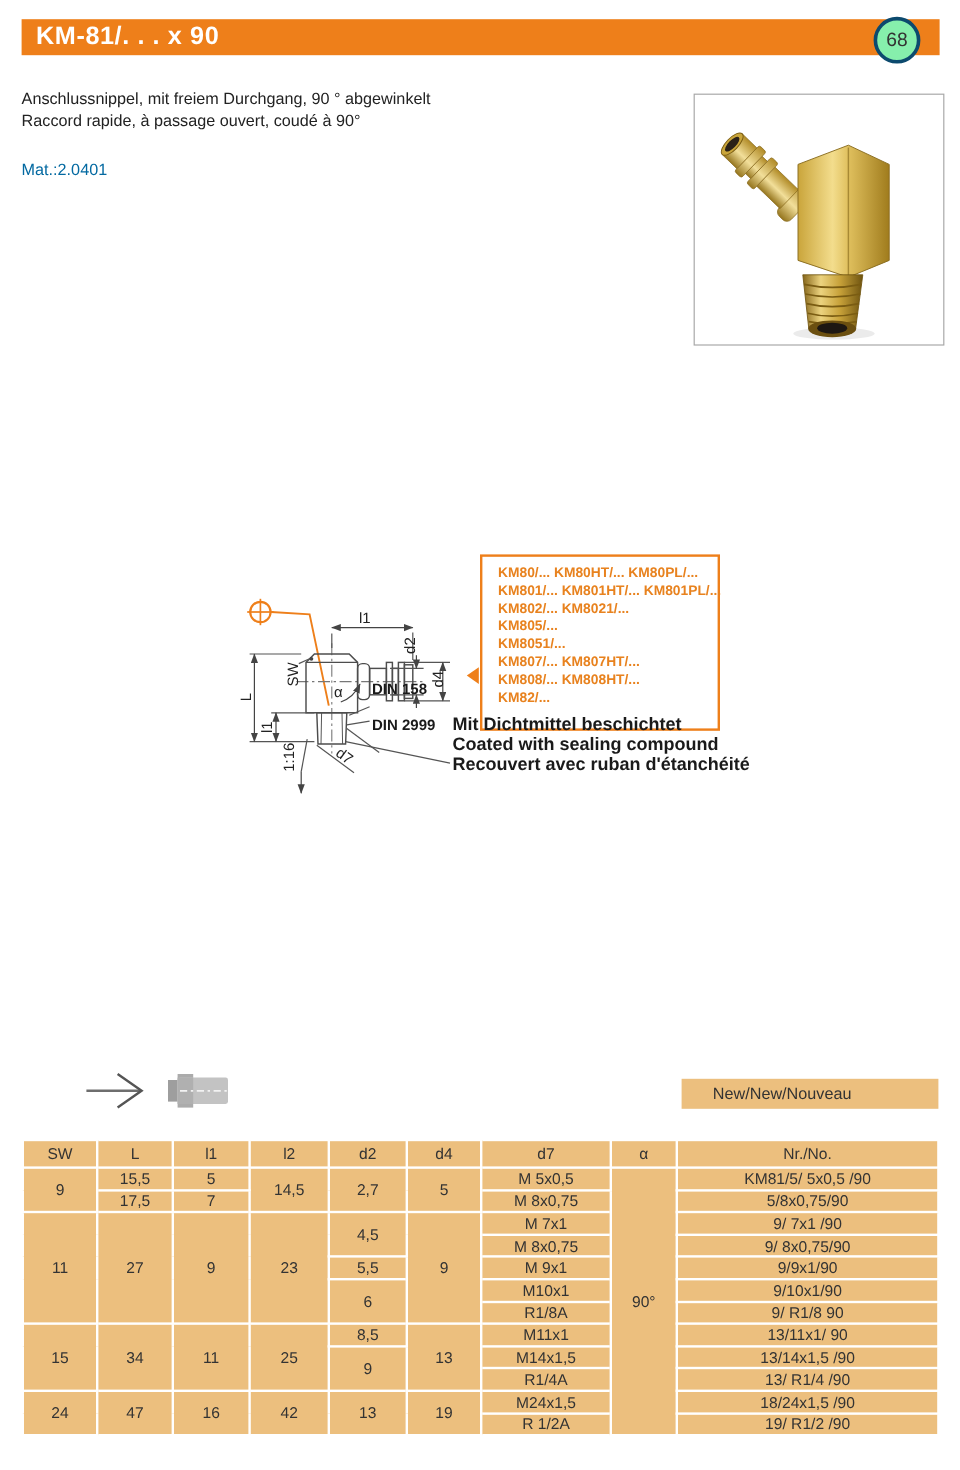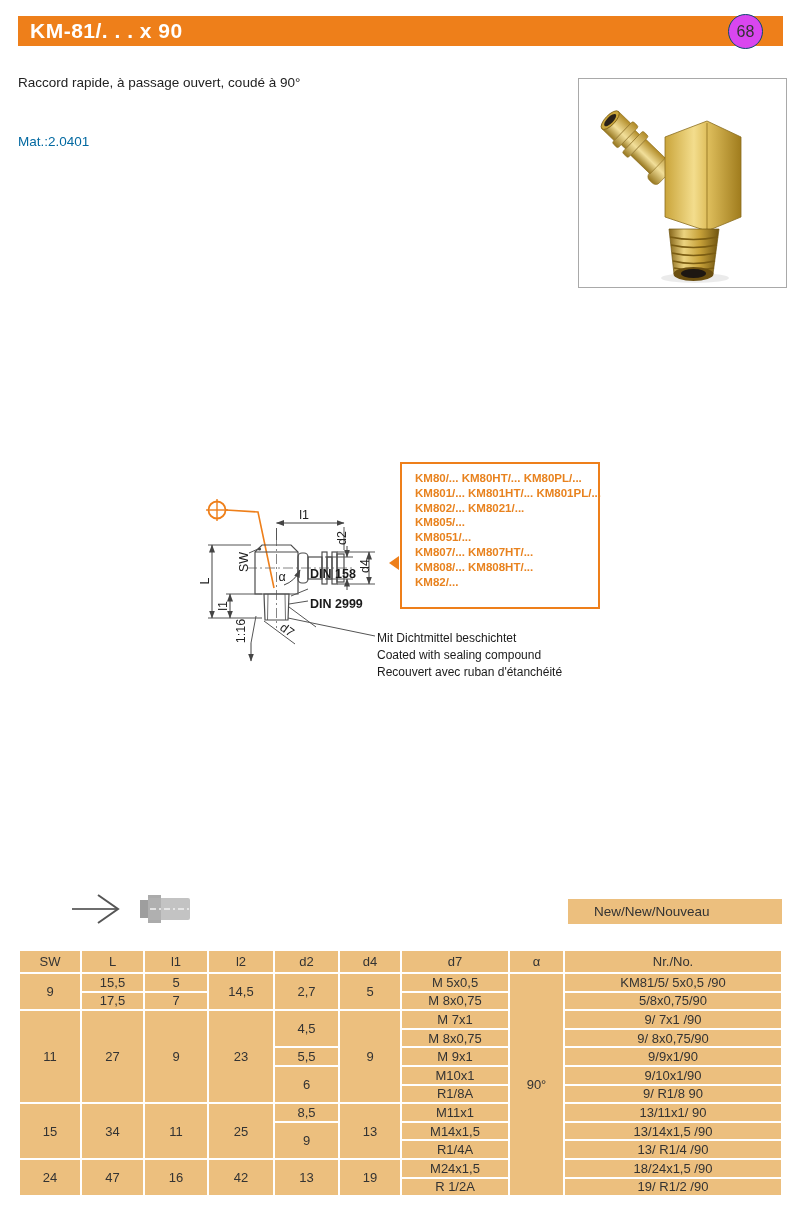--- a/index.html
+++ b/index.html
@@ -5,21 +5,21 @@
   html,body{margin:0;padding:0;background:#fff;}
   #page{position:relative;width:800px;height:1203px;background:#fff;overflow:hidden;
         font-family:"Liberation Sans",sans-serif;color:#222;}
   .abs{position:absolute;}
 
   
   .header-bar{left:18px;top:16px;width:765px;height:30px;background:#ee7f1a;}
   .header-title{left:30px;top:18px;height:26px;line-height:26px;color:#fff;
                 font-size:21px;font-weight:bold;letter-spacing:.5px;}
   .page-circle{left:728px;top:14px;width:33px;height:33px;border-radius:50%;
-               background:#d946ef;border:1px solid #0c4a6e;text-align:center;
+               background:#86efac;border:3px solid #0c4a6e;text-align:center;
                line-height:33px;font-size:16px;color:#333;}
 
   
   .intro{left:18px;top:74px;font-size:13.5px;line-height:17.5px;color:#222;}
   .material{left:18px;top:134px;font-size:13.5px;color:#0369a1;}
 
   
   .photo-frame{left:578px;top:78px;width:207px;height:208px;background:#fff;border:1px solid #a9a9a9;}
 
   
@@ -28,22 +28,22 @@
   .dim{position:absolute;font-size:12.5px;color:#222;white-space:nowrap;
        transform:translate(-50%,-50%);}
   .dim.rot{transform:translate(-50%,-50%) rotate(-90deg);}
   .dim.rot37{transform:translate(-50%,-50%) rotate(36deg);}
   .din-note{position:absolute;font-size:12.5px;font-weight:600;color:#1a1a1a;white-space:nowrap;}
   .km-box{position:absolute;left:215px;top:12px;width:183px;height:116px;
           border:2px solid #ee7f1a;background:#fff;padding:7px 0 20px 13px;}
   .km-box div{font-size:11.5px;line-height:14.8px;font-weight:600;color:#e8821e;white-space:nowrap;}
   .km-pointer{position:absolute;left:204px;top:106px;width:0;height:0;
               border-right:10px solid #ee7f1a;border-top:7px solid transparent;border-bottom:7px solid transparent;}
-  .seal-note{position:absolute;left:192px;top:146px;font-size:12px;line-height:16.8px;
-             font-weight:400;color:#1a1a1a;white-space:nowrap;margin-top:34px;}
+  .seal-note{position:absolute;left:192px;top:146px;font-size:15px;line-height:16.8px;
+             font-weight:700;color:#1a1a1a;white-space:nowrap;}
 
   
   .flow-icon{left:70px;top:893px;}
   .plug-icon{left:138px;top:893px;}
   .new-badge{left:568px;top:899px;width:214px;height:25px;background:#ecbf7e;}
   .new-badge span{display:block;margin-left:26px;line-height:25px;font-size:13.5px;color:#333;}
 
   
   .spec-table-wrap{left:18px;top:949px;width:765px;}
   table.spec{border-collapse:collapse;width:765px;table-layout:fixed;}
@@ -55,20 +55,21 @@
 </head>
 <body>
 
 <div id="page">
 
   <div class="abs header-bar"></div>
   <div class="abs header-title">KM-81/. . . x 90</div>
   <div class="abs page-circle">68</div>
 
   <div class="abs intro">
+    <div>Anschlussnippel, mit freiem Durchgang, 90 ° abgewinkelt</div>
     <div>Raccord rapide, à passage ouvert, coudé à 90°</div>
   </div>
   <div class="abs material">Mat.:2.0401</div>
 
   <div class="abs photo-frame">
     <svg width="205" height="206" viewBox="0 0 205 206">
       <defs>
         <linearGradient id="gBody" x1="0" y1="0" x2="1" y2="0">
           <stop offset="0" stop-color="#caa53b"></stop>
             <stop offset="0.38" stop-color="#f3dd8d"></stop>

